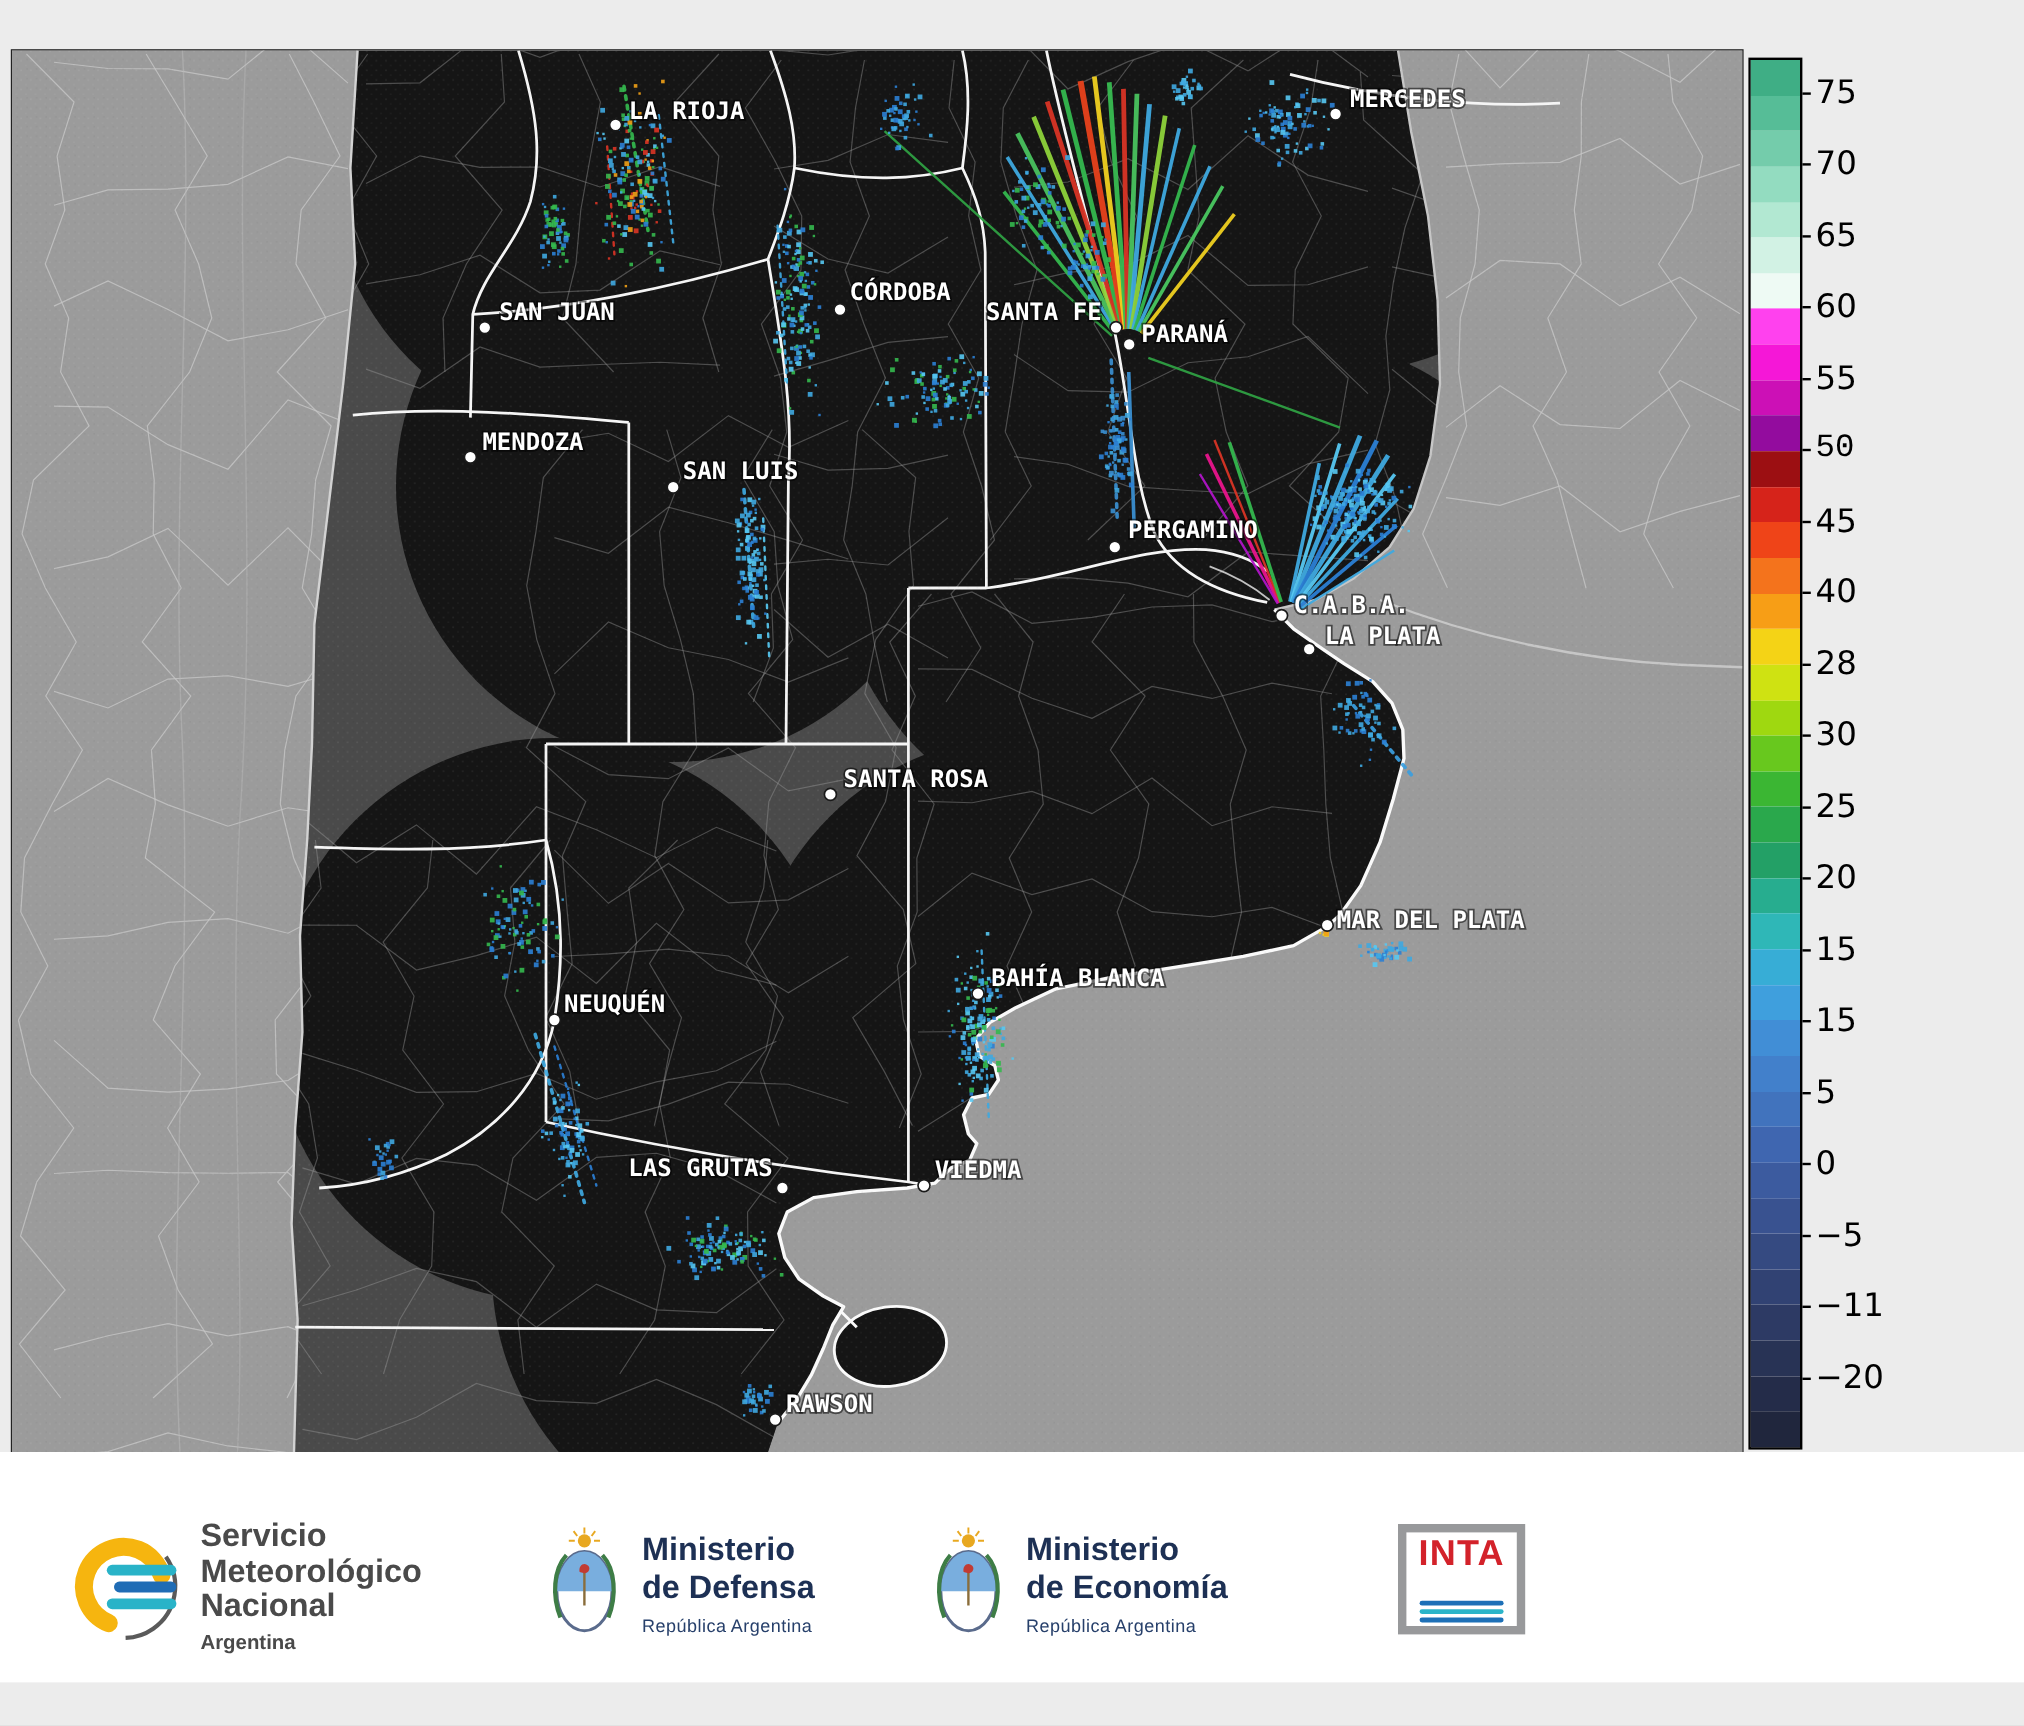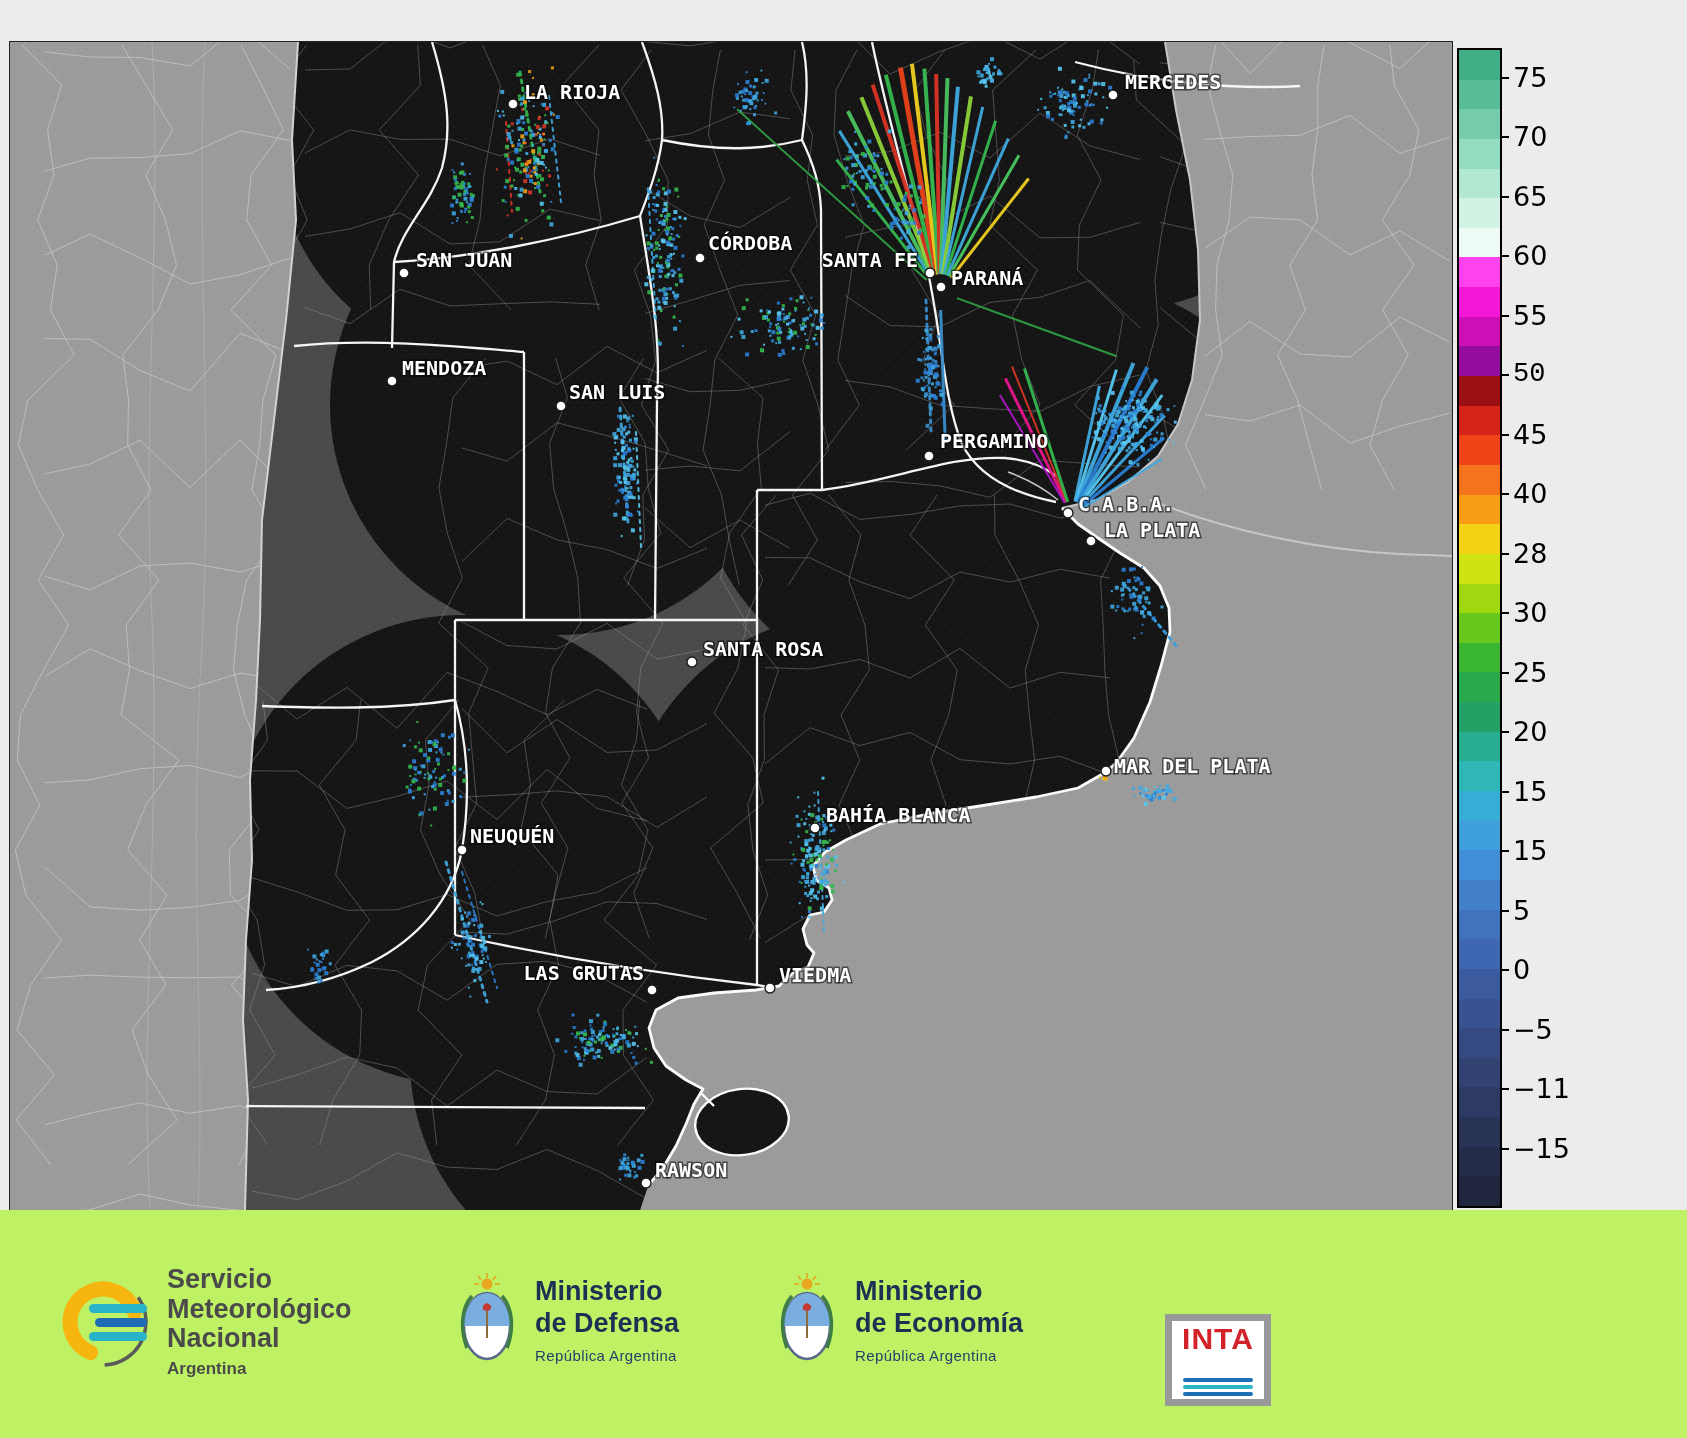--- a/index.html
+++ b/index.html
@@ -8,34 +8,34 @@
          font:700 28px "DejaVu Sans Mono",monospace;color:#111;letter-spacing:.5px;}
   .map{position:absolute;left:10px;top:42px;width:1442px;height:1168px;background:#9b9b9b;box-shadow:0 0 0 1px #222;}
   #map-svg{position:absolute;left:0;top:0;width:100%;height:100%;}
   .warning{position:absolute;left:23px;top:36px;background:rgba(42,42,42,.93);border:4px solid #f0a202;
            color:#fff;font:400 20px "DejaVu Sans Mono",monospace;padding:7px 12px;line-height:1.45;}
   .colorbar{position:absolute;left:1457px;top:48px;width:45px;height:1160px;display:flex;flex-direction:column;
             border:2px solid #000;box-sizing:border-box;background:#fff;}
   .colorbar div{width:100%;}
   .cb-tickmark{position:absolute;width:7px;height:2px;background:#000;}
   .cb-ticklabel{position:absolute;font:400 27px "DejaVu Sans",sans-serif;color:#000;line-height:1;}
-  .footer{position:absolute;left:0;top:1210px;width:1687px;height:228px;background:#bef264;}
+  .footer{position:absolute;left:0;top:1210px;width:1687px;height:192px;background:#ffffff;}
   .logo{position:absolute;display:flex;align-items:center;gap:16px;}
   .logo-smn{left:55px;top:55px;}
   .smn-text{display:flex;flex-direction:column;}
   .smn-l{font:700 27px "Liberation Sans",sans-serif;color:#4a4a4a;line-height:1.1;}
   .smn-sub{font:700 17px "Liberation Sans",sans-serif;color:#4a4a4a;margin-top:5px;}
   .logo-def{left:455px;top:62px;}
   .logo-eco{left:775px;top:62px;}
   .min-text{display:flex;flex-direction:column;}
   .min-l1,.min-l2{font:700 27px "Liberation Sans",sans-serif;color:#1d3054;line-height:1.18;}
   .min-sub{font:400 15px "Liberation Sans",sans-serif;color:#27406b;margin-top:7px;letter-spacing:.4px;}
   .logo-inta{left:1165px;top:60px;}
   .inta-box{width:106px;height:92px;border:7px solid #98999b;background:#fff;box-sizing:border-box;
-            display:flex;flex-direction:column;align-items:center;justify-content:center;gap:24px;margin-top:44px;}
+            display:flex;flex-direction:column;align-items:center;justify-content:center;gap:24px;}
   .inta-word{color:#d3222a;font:800 30px "Liberation Sans",sans-serif;letter-spacing:1px;line-height:1;}
   .inta-bars{display:flex;flex-direction:column;gap:3px;width:70px;}
   .inta-bars i{display:block;height:4px;border-radius:2px;}
   .inta-bars i:nth-child(1){background:#1d70b7;}
   .inta-bars i:nth-child(2){background:#2bb5c9;}
   .inta-bars i:nth-child(3){background:#1d70b7;}
 </style>
 </head>
 <body>
 
@@ -2057,21 +2057,21 @@
       <div class="cb-ticklabel" style="left: 1513px; top: 837.077px;">15</div>
       <div class="cb-tickmark" style="left: 1502px; top: 909.564px;"></div>
       <div class="cb-ticklabel" style="left: 1513px; top: 896.564px;">5</div>
       <div class="cb-tickmark" style="left: 1502px; top: 969.051px;"></div>
       <div class="cb-ticklabel" style="left: 1513px; top: 956.051px;">0</div>
       <div class="cb-tickmark" style="left: 1502px; top: 1028.54px;"></div>
       <div class="cb-ticklabel" style="left: 1513px; top: 1015.54px;">−5</div>
       <div class="cb-tickmark" style="left: 1502px; top: 1088.03px;"></div>
       <div class="cb-ticklabel" style="left: 1513px; top: 1075.03px;">−11</div>
       <div class="cb-tickmark" style="left: 1502px; top: 1147.51px;"></div>
-      <div class="cb-ticklabel" style="left: 1513px; top: 1134.51px;">−15</div>
+      <div class="cb-ticklabel" style="left: 1513px; top: 1134.51px;">−20</div>
     </div>
 
   <div class="footer">
 
     <div class="logo logo-smn">
       <svg width="96" height="96" viewBox="0 0 96 96">
         <circle cx="48" cy="48" r="43" fill="none" stroke="#5a5a5a" stroke-width="3.5" stroke-dasharray="92 178" transform="rotate(-35 48 48)"></circle>
         <circle cx="48" cy="48" r="33" fill="none" stroke="#f6b50f" stroke-width="15" stroke-dasharray="133 75" stroke-linecap="round" transform="rotate(112 48 48)"></circle>
         <rect x="34" y="30" width="58" height="9" rx="4.5" fill="#29b3c8"></rect>
         <rect x="40" y="44" width="52" height="9" rx="4.5" fill="#1f6cb5"></rect>

